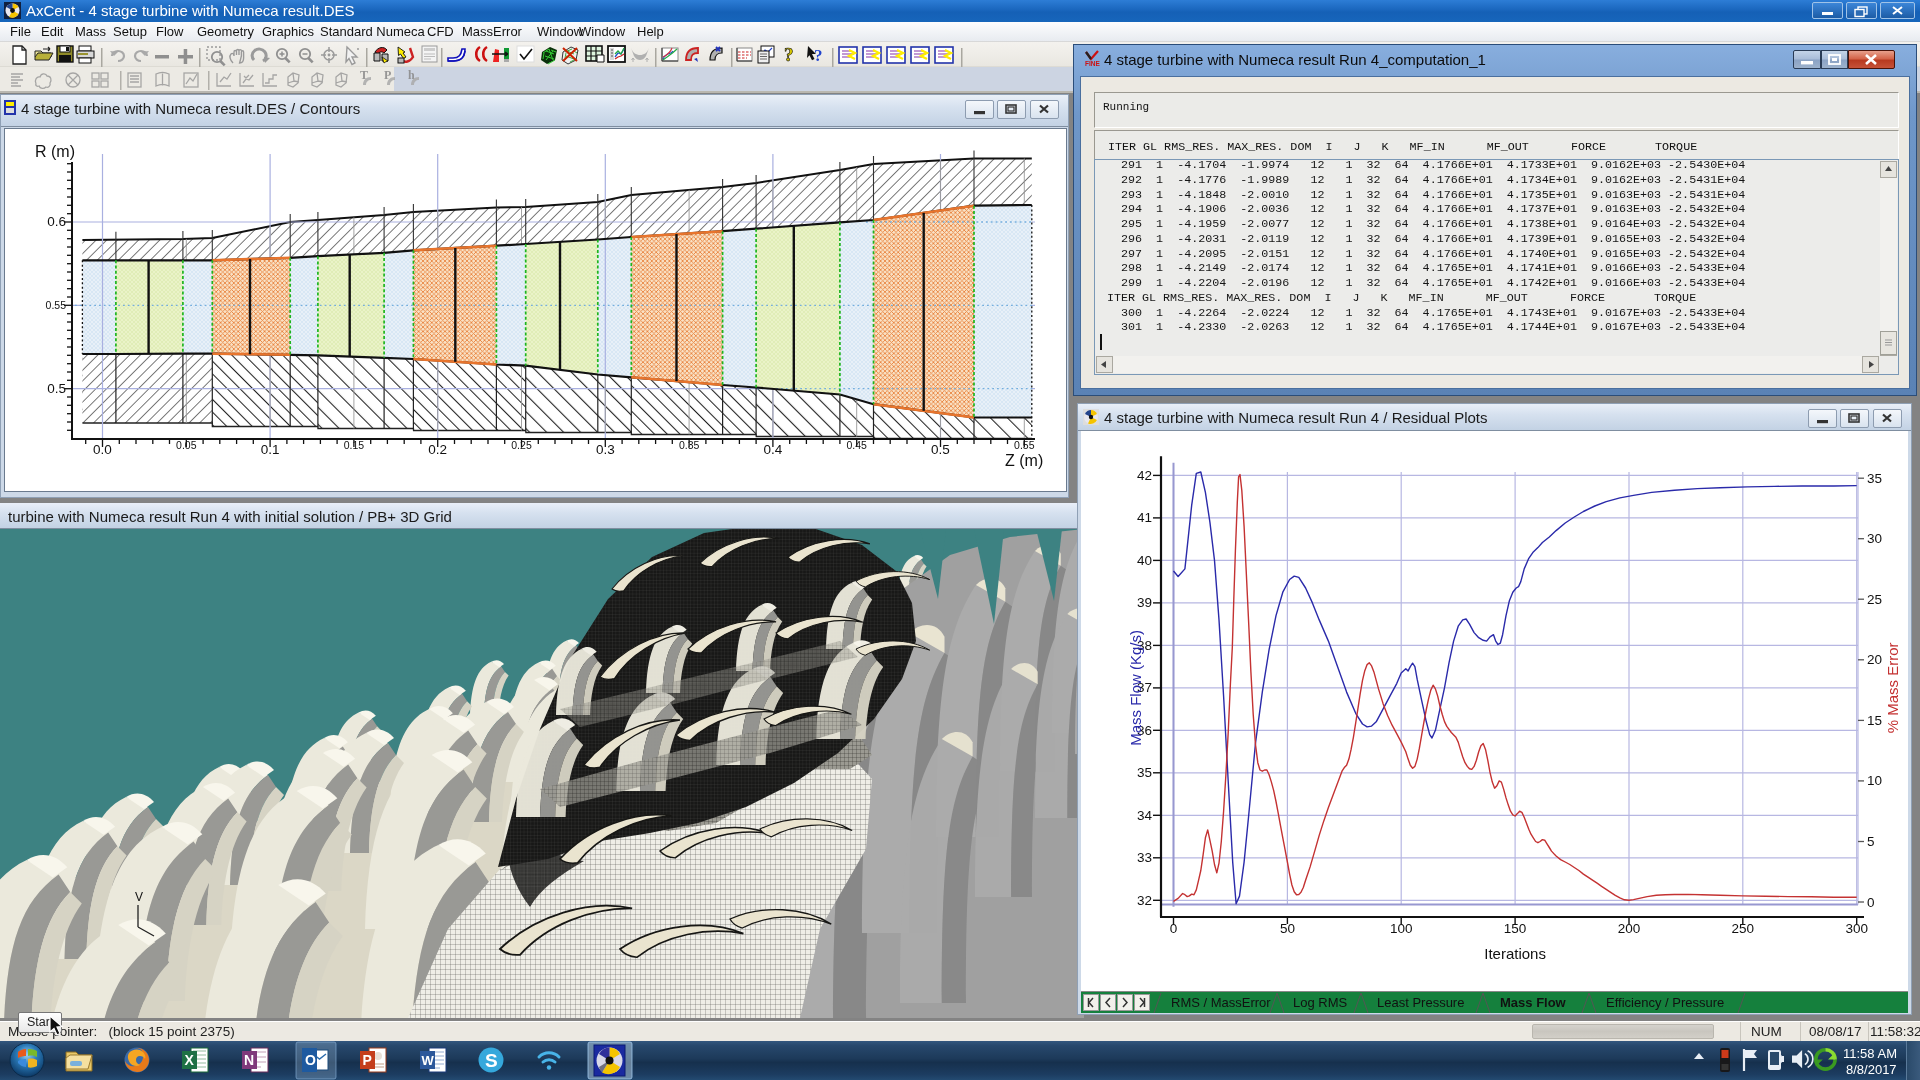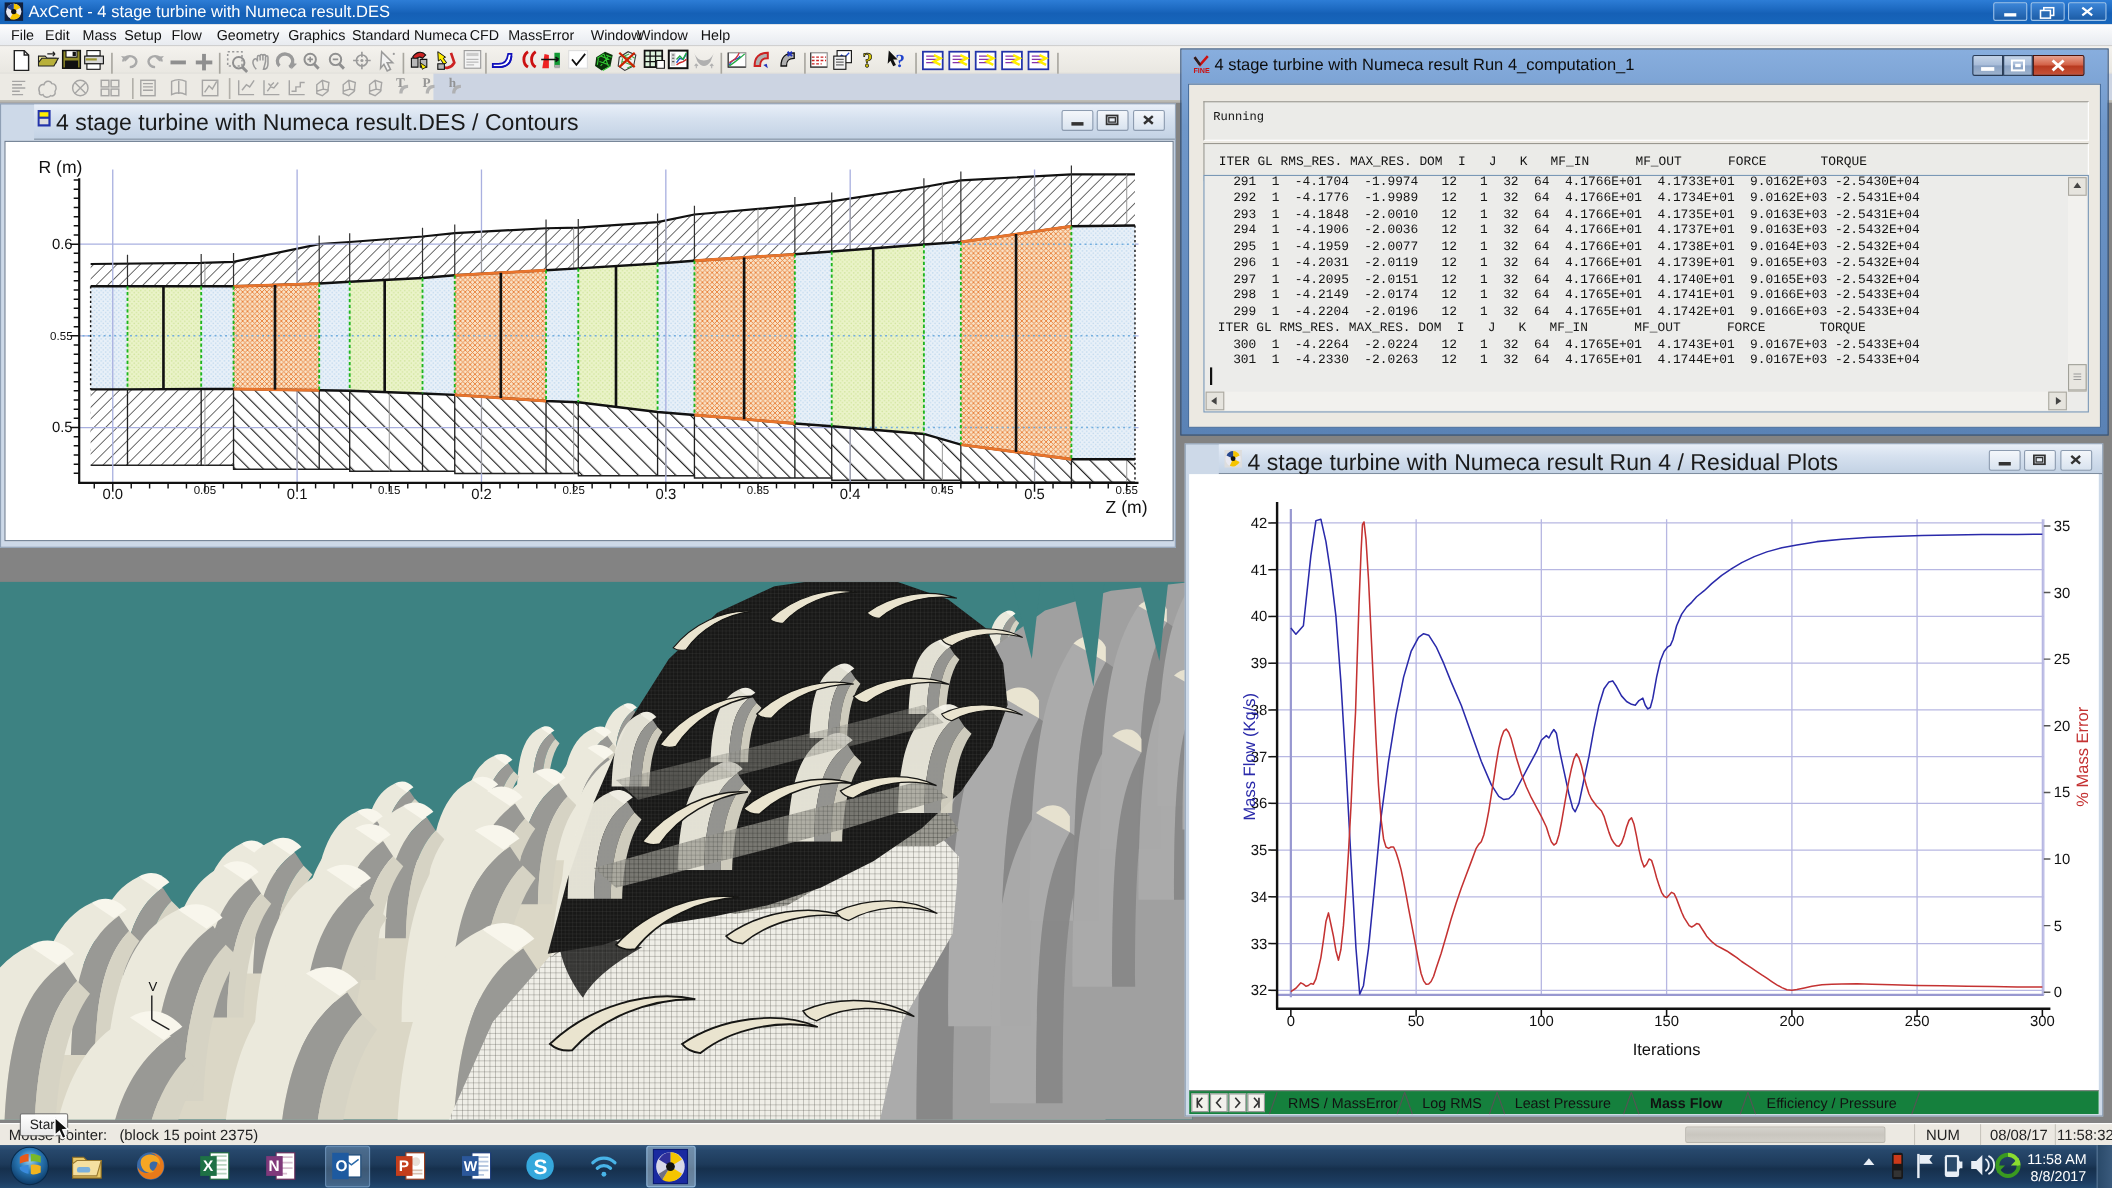--- a/index.html
+++ b/index.html
@@ -16,21 +16,21 @@
 #menubar { left:0; top:22px; width:1920px; height:20px;
   background:linear-gradient(180deg,#fdfdfe 0%,#f2f4f7 50%,#e8ebf0 100%);
   border-bottom:1px solid #d8d8d8; font-size:13px; color:#111; }
 #menubar span { position:absolute; top:2px; }
 
 #toolbar { left:0; top:42px; width:1920px; height:51px; background:#efeeea; }
 
 .cwin { position:absolute; }
 .ctitle { position:absolute; left:0; top:0; right:0; height:27px;
   background:linear-gradient(180deg,#e9eff8 0%,#d6e1ef 40%,#c3d2e4 100%);
-  border-bottom:1px solid #7f8ea0; font-size:21px; color:#1a1a1a;margin-left:30px; }
+  border-bottom:1px solid #7f8ea0; font-size:15px; color:#1a1a1a; }
 .ctitle .t { position:absolute; left:20px; top:5px; white-space:nowrap; }
 .cbtn { position:absolute; top:5px; width:29px; height:19px;
   background:linear-gradient(180deg,#f4f7fb,#d9e3ef);
   border:1px solid #8d9cb0; border-radius:2px; }
 .cbtn svg { position:absolute; left:0; top:0; }
 
 
 #consolewin { left:1073px; top:44px; width:844px; height:352px;
   background:linear-gradient(180deg,#88aede 0%,#6f97c9 20%,#5a82b5 100%);
   border:1px solid #2b4d79; border-radius:0; }
@@ -611,20 +611,23 @@
 <text x="61" y="97.0" font-size="13.5" text-anchor="end" fill="#111">0.6</text>
 <text x="61" y="180.3" font-size="10.5" text-anchor="end" fill="#111">0.55</text>
 <text x="61" y="263.7" font-size="13.5" text-anchor="end" fill="#111">0.5</text>
 <text x="30" y="28" font-size="16" fill="#111">R (m)</text>
 <text x="1000" y="337" font-size="16" fill="#111">Z (m)</text>
 </svg>
 </div>
   </div>
 
   <div class="cwin" id="gridwin" style="left:0;top:503px;width:1084px;height:515px;">
+    <div class="ctitle" style="height:26px;">
+        <span class="t" style="left:8px;">turbine with Numeca result Run 4 with initial solution / PB+ 3D Grid</span>
+      </div>
     <div id="gridbody" style="position:absolute;left:0;top:26px;width:1084px;height:489px;background:#3d8282;overflow:hidden;">
 <svg width="1084" height="489" style="position:absolute;left:0;top:0">
 <defs>
 <pattern id="meshL" width="5" height="5" patternUnits="userSpaceOnUse">
               <rect width="5" height="5" fill="#efeee7"></rect>
               <path d="M0 0 H5 M0 0 V5" stroke="#45453f" stroke-width="0.5" fill="none"></path>
             </pattern>
 <pattern id="meshM" width="4" height="4" patternUnits="userSpaceOnUse">
               <rect width="4" height="4" fill="#9b9a92"></rect>
               <path d="M0 0 H4 M0 0 V4" stroke="#22221e" stroke-width="0.5" fill="none"></path>

